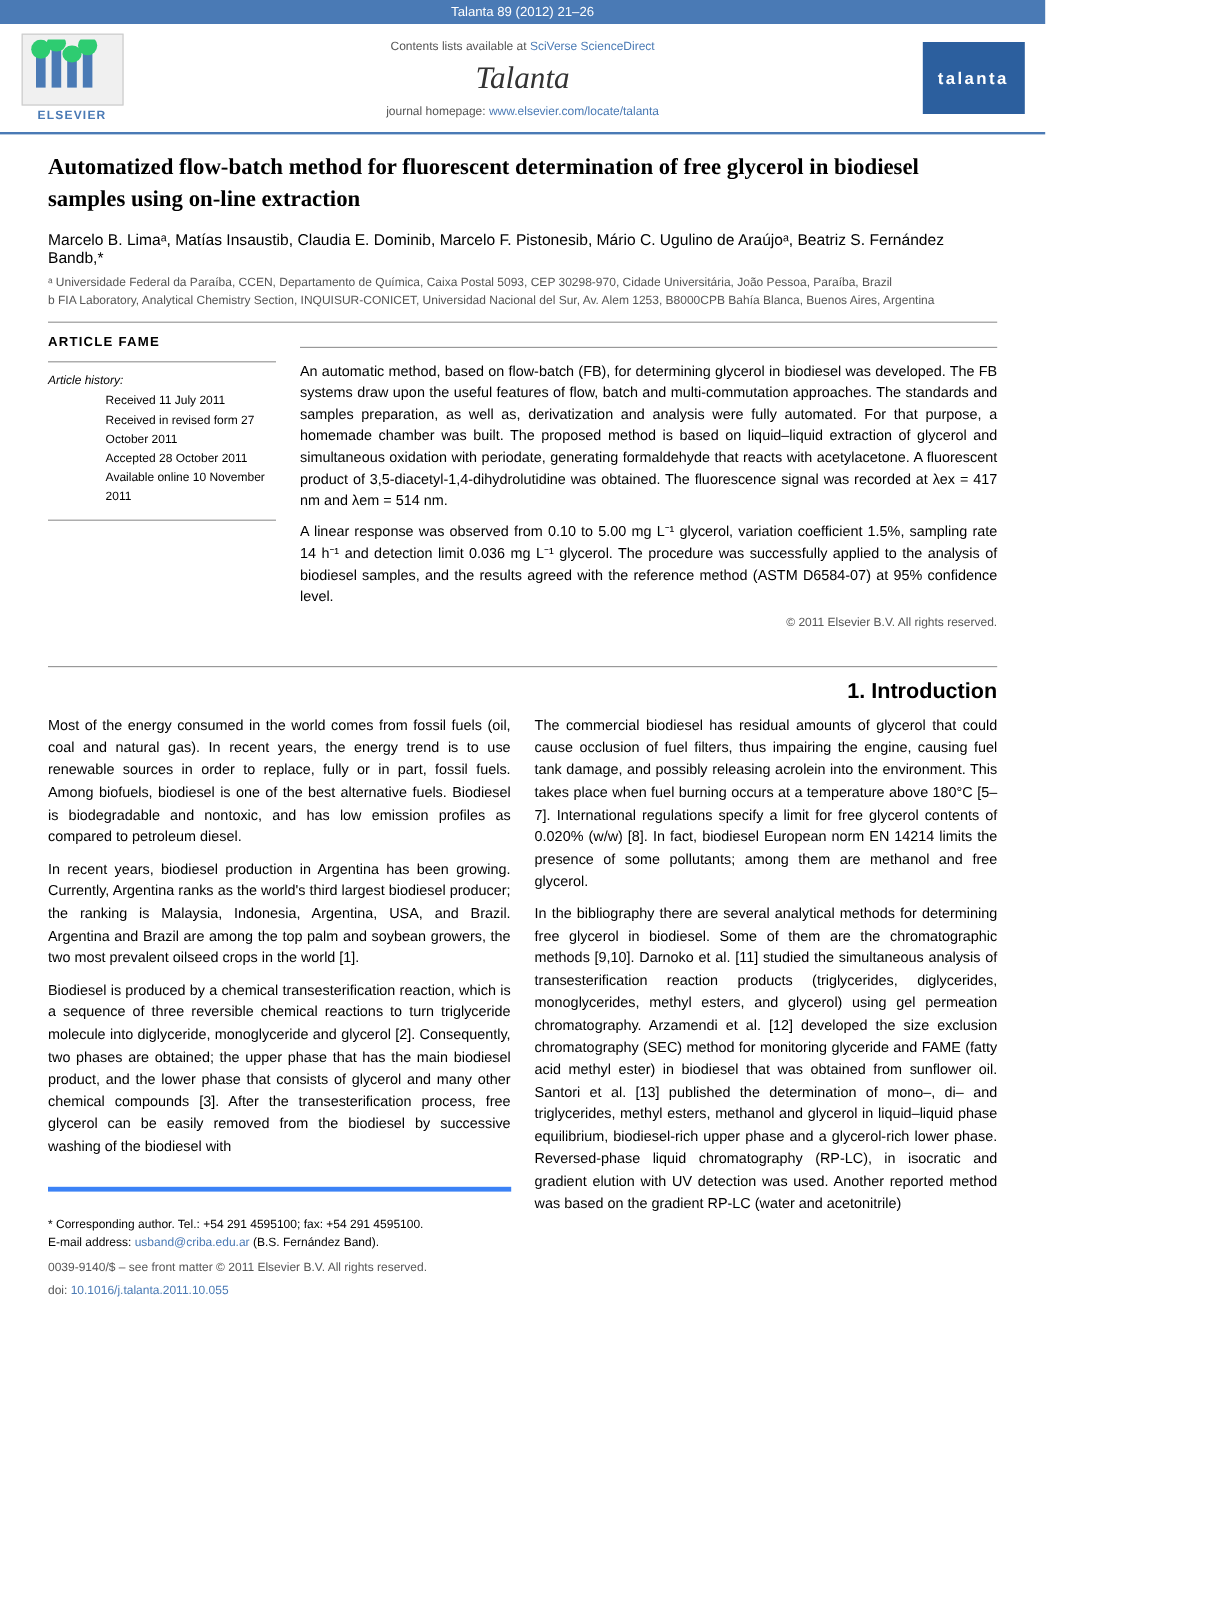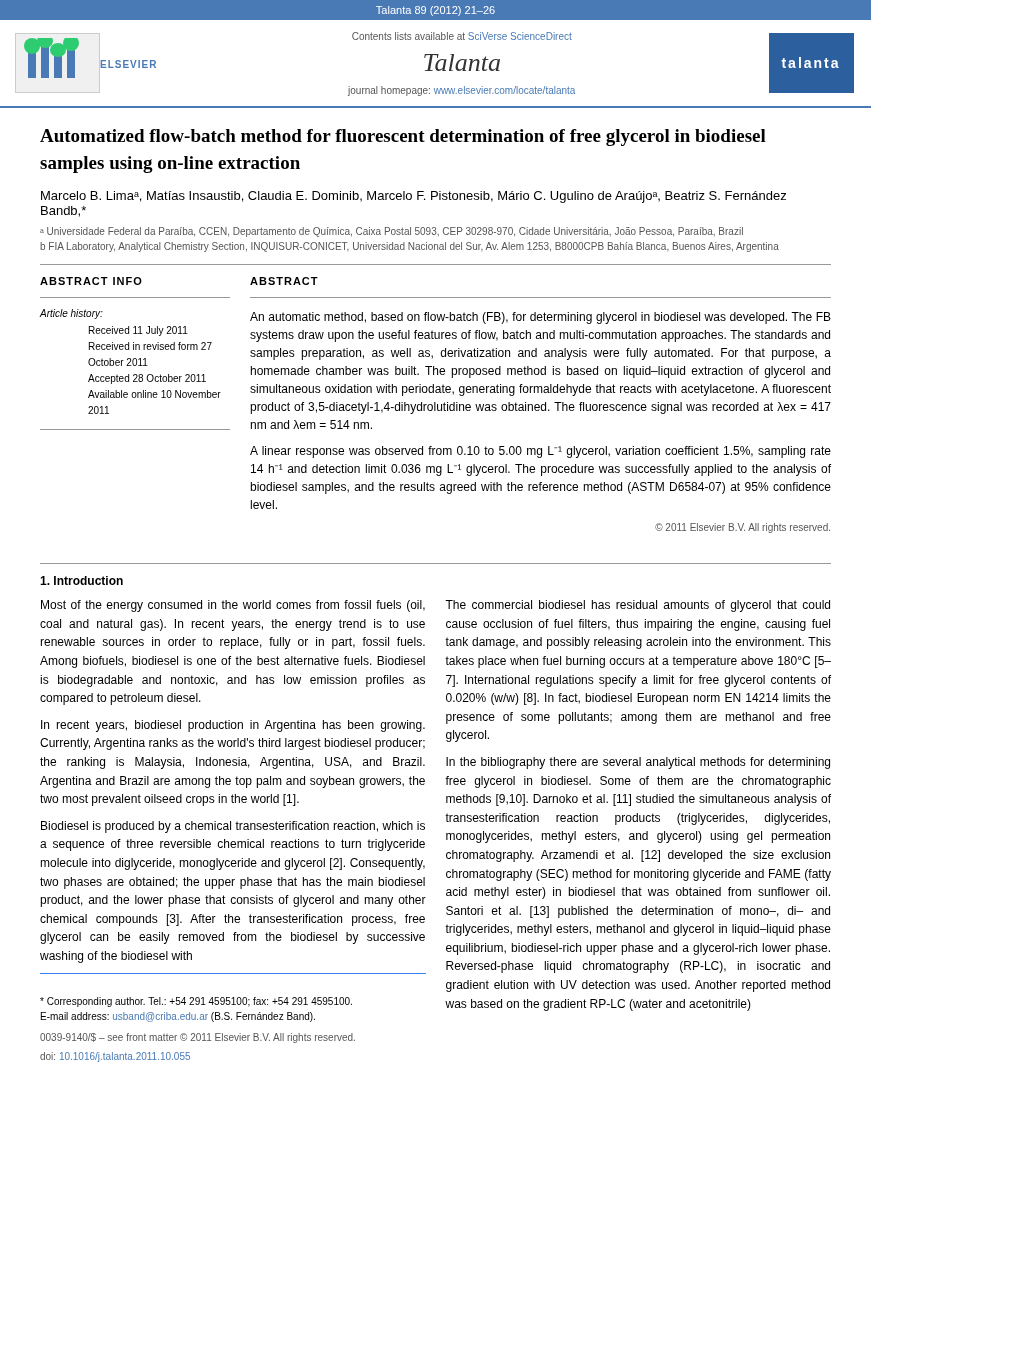--- a/index.html
+++ b/index.html
@@ -33,21 +33,21 @@
     .journal-header {
       display: flex;
       align-items: stretch;
       border-bottom: 2px solid #4a7ab5;
       padding: 8px 15px;
       gap: 10px;
     }
 
     .elsevier-logo {
       display: flex;
-      flex-direction: row;
+      flex-direction: column;
       align-items: center;
       justify-content: center;
       min-width: 90px;
     }
 
     .elsevier-logo-box {
       background: #f0f0f0;
       border: 1px solid #ccc;
       width: 85px;
       height: 60px;
@@ -218,25 +218,26 @@
       color: #555;
       margin-top: 6px;
     }
 
     
     .main-body {
       padding: 0 40px 20px 40px;
     }
 
     .main-body .section-title {
-      font-size: 12px;
+      font-size: 18px;
       font-weight: bold;
       font-family: Arial, sans-serif;
       margin-bottom: 8px;
       color: #000;
+      text-align: right;
     }
 
     .two-col-body {
       display: flex;
       gap: 20px;
     }
 
     .body-left {
       flex: 1;
     }
@@ -248,22 +249,22 @@
     .body-para {
       font-size: 12px;
       line-height: 1.55;
       text-align: justify;
       font-family: Arial, sans-serif;
       color: #000;
       margin-bottom: 8px;
     }
 
     .footnote-area {
-      margin-top: 8px;
-      border-top: 1px solid #3b82f6;
+      margin-top: 25px;
+      border-top: 4px solid #3b82f6;
       padding-top: 20px;
     }
 
     .footnote-text {
       font-size: 10px;
       font-family: Arial, sans-serif;
       color: #000;
       line-height: 1.5;
     }
 
@@ -329,37 +330,36 @@
     <div class="affiliations">
       <div>ᵃ Universidade Federal da Paraíba, CCEN, Departamento de Química, Caixa Postal 5093, CEP 30298-970, Cidade Universitária, João Pessoa, Paraíba, Brazil</div>
       <div>b FIA Laboratory, Analytical Chemistry Section, INQUISUR-CONICET, Universidad Nacional del Sur, Av. Alem 1253, B8000CPB Bahía Blanca, Buenos Aires, Argentina</div>
     </div>
 
     <hr class="divider">
 
     <div class="two-col">
 
       <div class="left-col">
-        <div class="col-heading">ABSTRACT INFO</div>
+        <div class="col-heading">ARTICLE FAME</div>
         <hr class="divider">
 
         <div class="article-info-section">
           <div class="info-label">Article history:</div>
           <div class="info-date">Received 11 July 2011</div>
           <div class="info-date">Received in revised form 27 October 2011</div>
           <div class="info-date">Accepted 28 October 2011</div>
           <div class="info-date">Available online 10 November 2011</div>
         </div>
 
         <hr class="divider">
 
       </div>
 
       <div class="right-col">
-        <div class="col-heading">ABSTRACT</div>
         <hr class="divider">
 
         <div class="abstract-text">
           <p>An automatic method, based on flow-batch (FB), for determining glycerol in biodiesel was developed. The FB systems draw upon the useful features of flow, batch and multi-commutation approaches. The standards and samples preparation, as well as, derivatization and analysis were fully automated. For that purpose, a homemade chamber was built. The proposed method is based on liquid–liquid extraction of glycerol and simultaneous oxidation with periodate, generating formaldehyde that reacts with acetylacetone. A fluorescent product of 3,5-diacetyl-1,4-dihydrolutidine was obtained. The fluorescence signal was recorded at λex = 417 nm and λem = 514 nm.</p>
           <p>A linear response was observed from 0.10 to 5.00 mg L⁻¹ glycerol, variation coefficient 1.5%, sampling rate 14 h⁻¹ and detection limit 0.036 mg L⁻¹ glycerol. The procedure was successfully applied to the analysis of biodiesel samples, and the results agreed with the reference method (ASTM D6584-07) at 95% confidence level.</p>
         </div>
 
         <div class="copyright-line">© 2011 Elsevier B.V. All rights reserved.</div>
       </div>
     </div>

